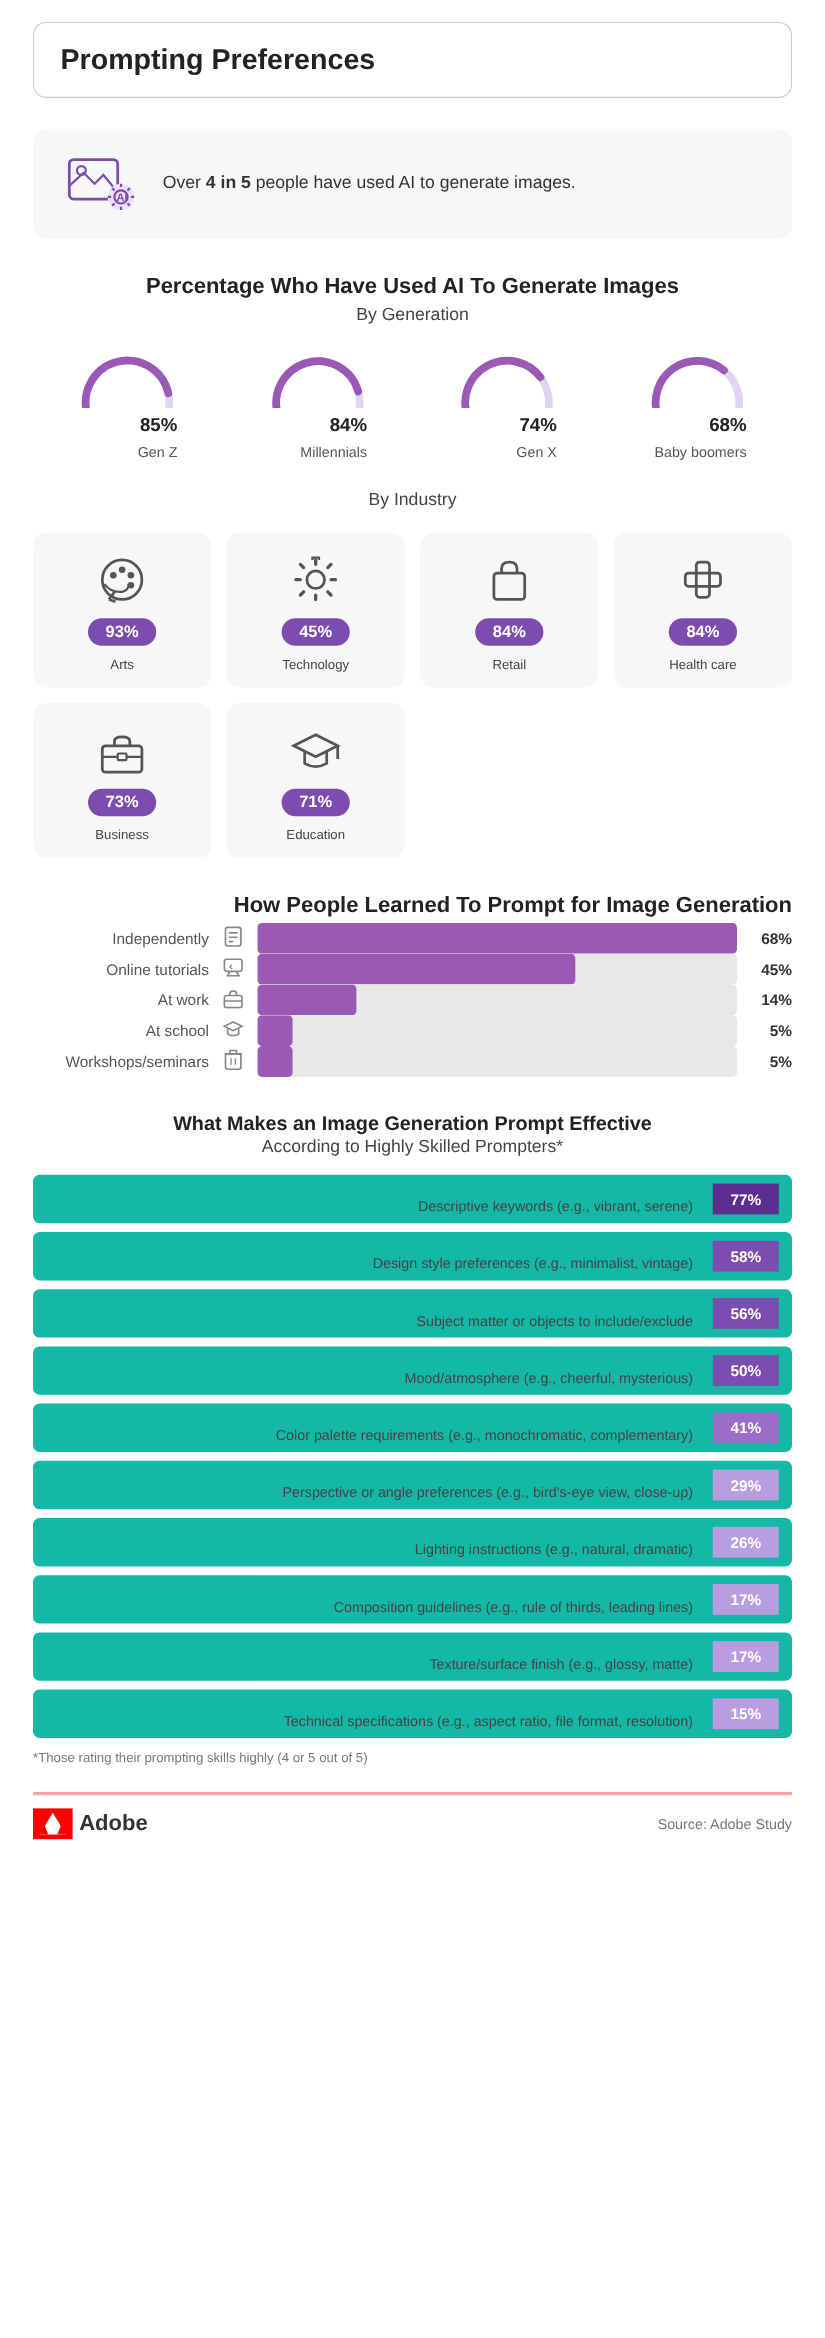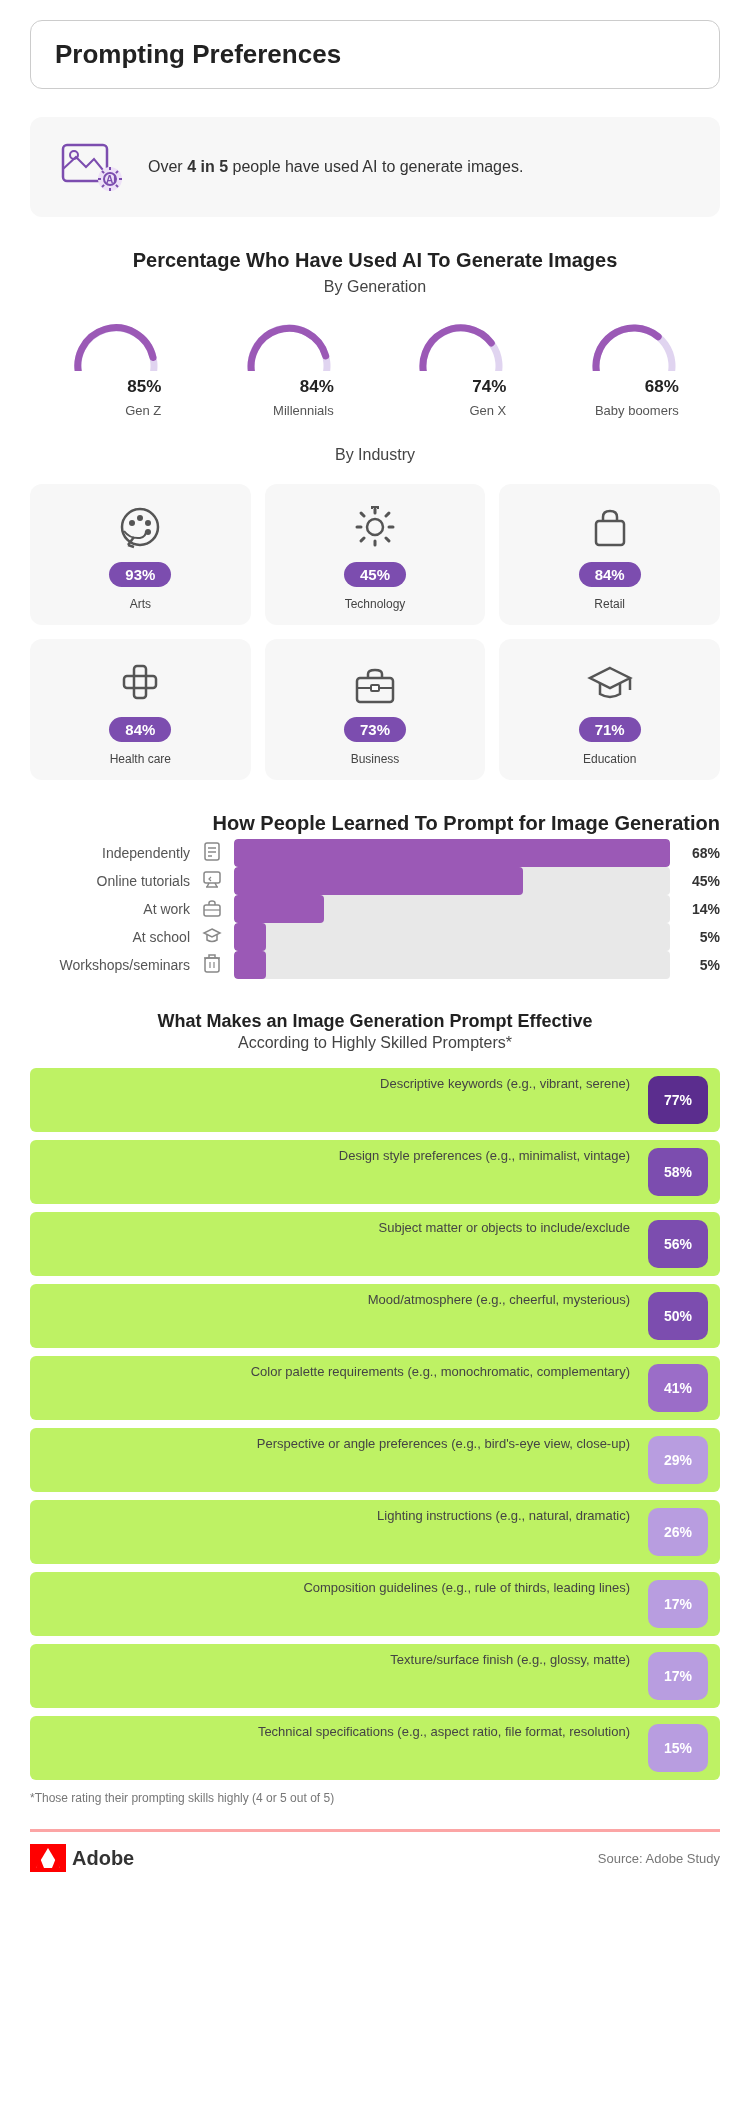--- a/index.html
+++ b/index.html
@@ -99,21 +99,21 @@
       color: #222;
     }
     .gen-label {
       font-size: 13px;
       color: #555;
     }
 
     
     .industry-grid {
       display: grid;
-      grid-template-columns: repeat(3, 1fr);
+      grid-template-columns: repeat(4, 1fr);
       gap: 14px;
       margin-bottom: 32px;
     }
     .industry-card {
       background: #f7f7f7;
       border-radius: 12px;
       padding: 18px 12px 14px 12px;
       display: flex;
       flex-direction: column;
       align-items: center;
@@ -189,42 +189,42 @@
     }
     .effective-section .section-title {
       font-size: 18px;
       margin-bottom: 2px;
     }
     .effective-section .sub-title {
       margin-bottom: 16px;
     }
     .eff-row {
       display: flex;
-      align-items: flex-start;
+      align-items: flex-end;
       margin-bottom: 8px;
       gap: 10px;
-      background: #bef264;
+      background: #14b8a6;
       border-radius: 6px;
       padding: 8px 12px;
     }
     .eff-label {
       flex: 1;
       font-size: 13px;
       color: #444;
       text-align: right;
       padding-right: 8px;
     }
     .eff-badge {
       width: 60px;
       text-align: center;
       font-size: 14px;
       font-weight: bold;
       color: #fff;
-      border-radius: 10px;
-      padding: 16px 0;
+      border-radius: 0;
+      padding: 6px 0;
       flex-shrink: 0;
     }
     .eff-note {
       font-size: 12px;
       color: #777;
       margin-top: 11px;
     }
 
     
     .footer {

